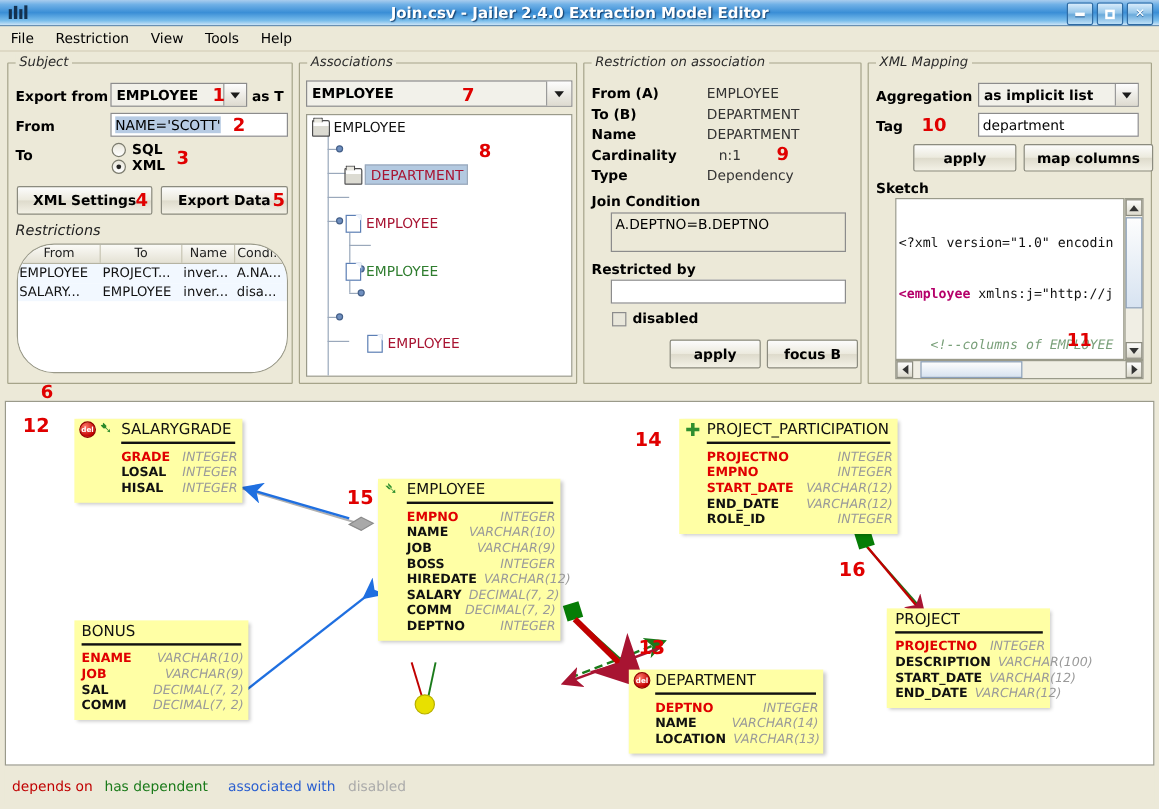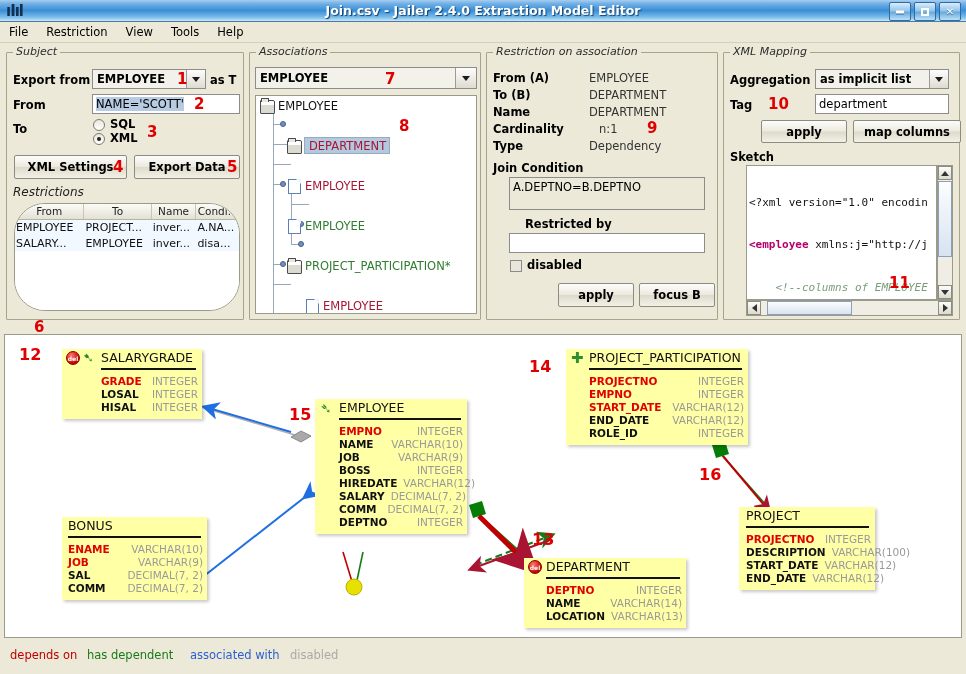--- a/index.html
+++ b/index.html
@@ -139,21 +139,21 @@
     position:absolute;background:#ffffa5;box-sizing:border-box;
     box-shadow:2px 2px 3px rgba(0,0,0,.22);
   }
   .ent .ehead{position:relative;height:21px;}
   .ent .etitle{position:absolute;left:0;top:1px;font-size:12.5px;color:#111;white-space:nowrap;}
   .ent .eunder{position:absolute;left:0;right:6px;top:19px;height:2px;background:#111;}
   .ent .cols{padding:5px 4px 5px 0;}
   .crow{display:flex;height:13px;line-height:13px;font-size:10.5px;}
   .cname{font-weight:bold;color:#111;white-space:nowrap;}
   .cname.pk{color:#e00000;}
-  .ctype{color:#9a9a9a;text-align:right;flex:1;white-space:nowrap;padding-left:6px;}
+  .ctype{color:#9a9a9a;text-align:right;flex:1;white-space:nowrap;padding-left:6px;font-style:italic;}
   .badge{position:absolute;width:14px;height:14px;border-radius:50%;top:2px;}
   .badge-del{background:radial-gradient(circle at 35% 30%,#ff7b6b,#c40000 70%);border:1px solid #8e0000;
     font-size:6px;color:#fff;text-align:center;line-height:13px;font-weight:bold;box-sizing:border-box;}
   .badge-all{position:absolute;top:2px;width:15px;height:14px;color:#2a8a2a;font-size:13px;line-height:14px;}
   .badge-plus{position:absolute;top:3px;width:13px;height:13px;color:#2f8f2f;font-weight:bold;font-size:15px;line-height:12px;}
   .badge-up{position:absolute;top:2px;width:13px;height:14px;color:#2f8f2f;font-size:14px;line-height:14px;}
 
   .legendbar{
     position:absolute;left:4px;top:640px;width:958px;height:30px;
     background:#ece9d8;font-size:11.5px;
@@ -287,24 +287,20 @@
       </div>
       <div class="marker" style="left:143px;top:21px;">8</div>
       <div class="trow" style="top:40px;">
         <div class="dicon" style="left:32px;"></div>
         <div class="tname" style="left:49px;color:#a81432;">EMPLOYEE</div>
       </div>
       <div class="trow" style="top:60px;">
         <div class="dicon" style="left:32px;"></div>
         <div class="tname" style="left:49px;color:#2f7d2f;">EMPLOYEE</div>
       </div>
-      <div class="trow" style="top:80px;">
-        <div class="ficon" style="left:31px;"></div>
-        <div class="tname" style="left:49px;color:#2f7d2f;">PROJECT_PARTICIPATION*</div>
-      </div>
       <div class="trow" style="top:100px;">
         <div class="dicon" style="left:50px;"></div>
         <div class="tname" style="left:67px;color:#a81432;">EMPLOYEE</div>
       </div>
 
     </div>
   </div>
 
   <div class="panel" style="left:486px;top:52px;width:232px;height:268px;">
     <div class="legend">Restriction on association</div>
@@ -323,21 +319,21 @@
     <div class="marker" style="left:160px;top:66px;">9</div>
 
     <div class="lbl" style="position:absolute;left:6px;top:86px;">Type</div>
     <div class="val" style="position:absolute;left:102px;top:86px;">Dependency</div>
 
     <div class="lbl" style="position:absolute;left:6px;top:108px;">Join Condition</div>
     <div class="txt" style="left:22px;top:124px;width:196px;height:33px;background:#ece9d8;">
       <span>A.DEPTNO=B.DEPTNO</span>
     </div>
 
-    <div class="lbl" style="position:absolute;left:6px;top:164px;margin-left:32px;">Restricted by</div>
+    <div class="lbl" style="position:absolute;left:6px;top:164px;">Restricted by</div>
     <div class="txt" style="left:22px;top:180px;width:196px;height:20px;background:#ffffff;">
       <span></span>
     </div>
 
     <div class="chk" style="left:23px;top:207px;"></div>
     <div class="lbl" style="position:absolute;left:40px;top:205px;">disabled</div>
 
     <div class="btn" style="left:71px;top:230px;width:76px;height:24px;">
       <span>apply</span>
     </div>

